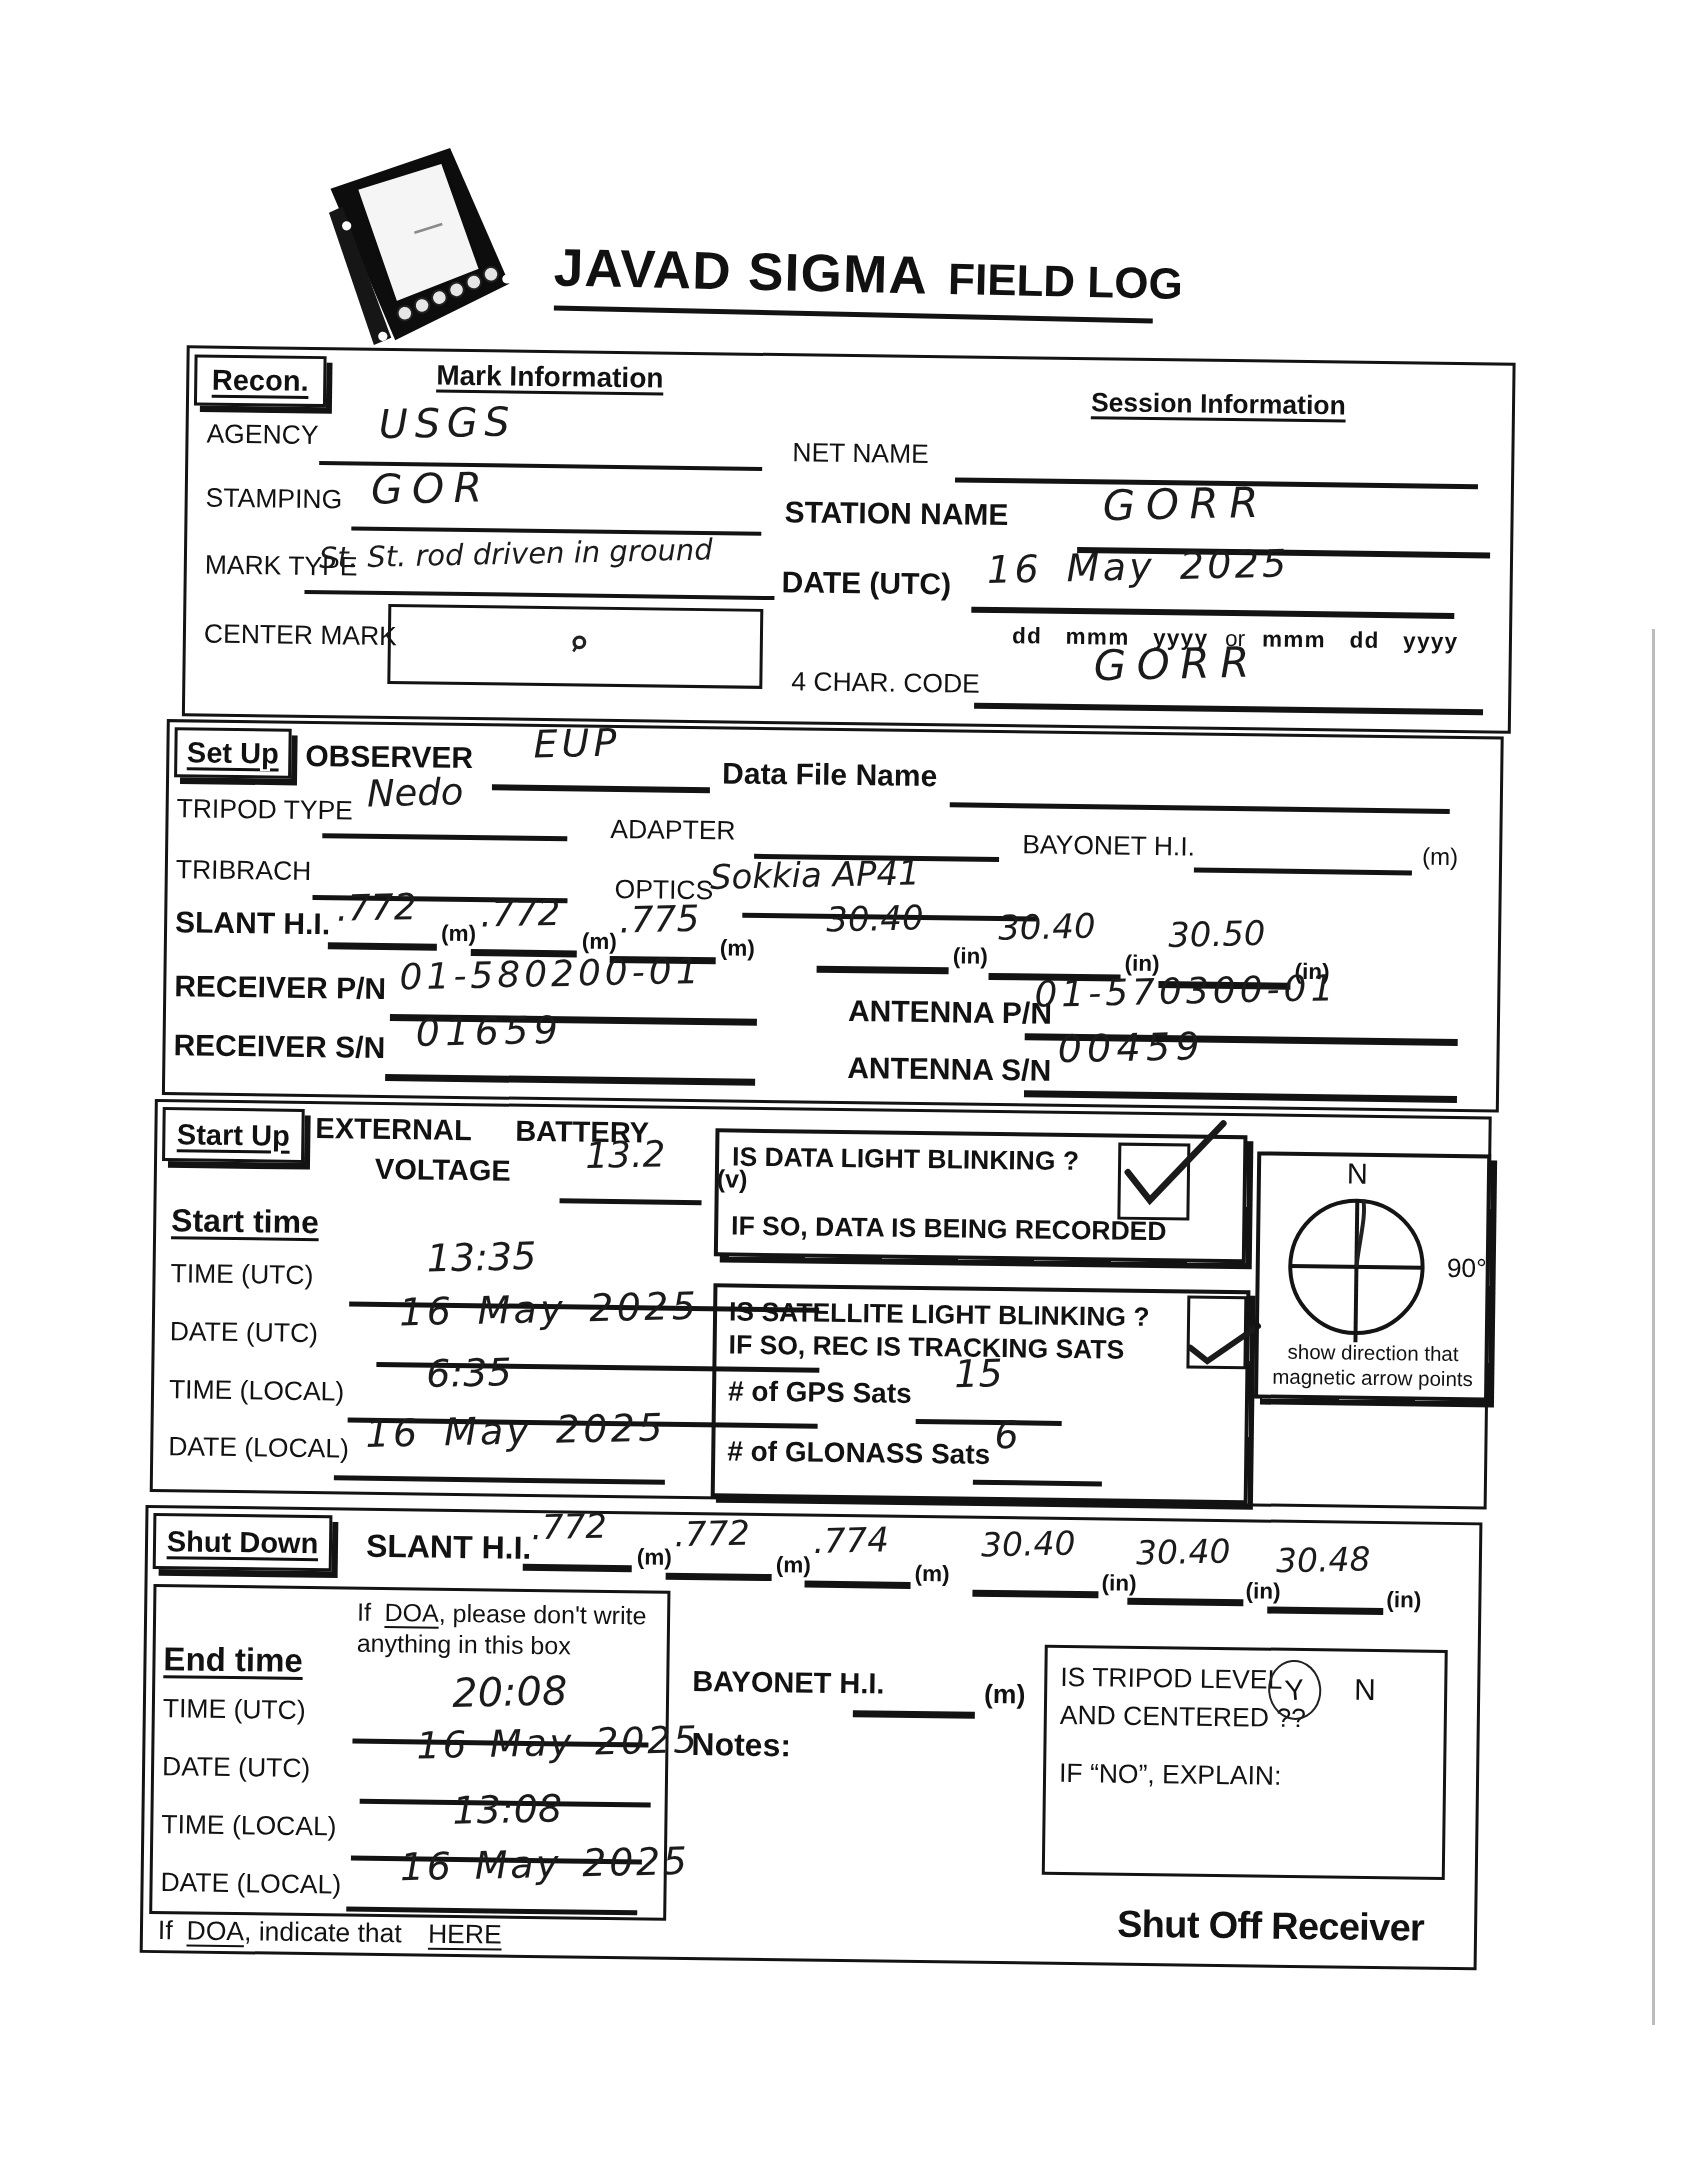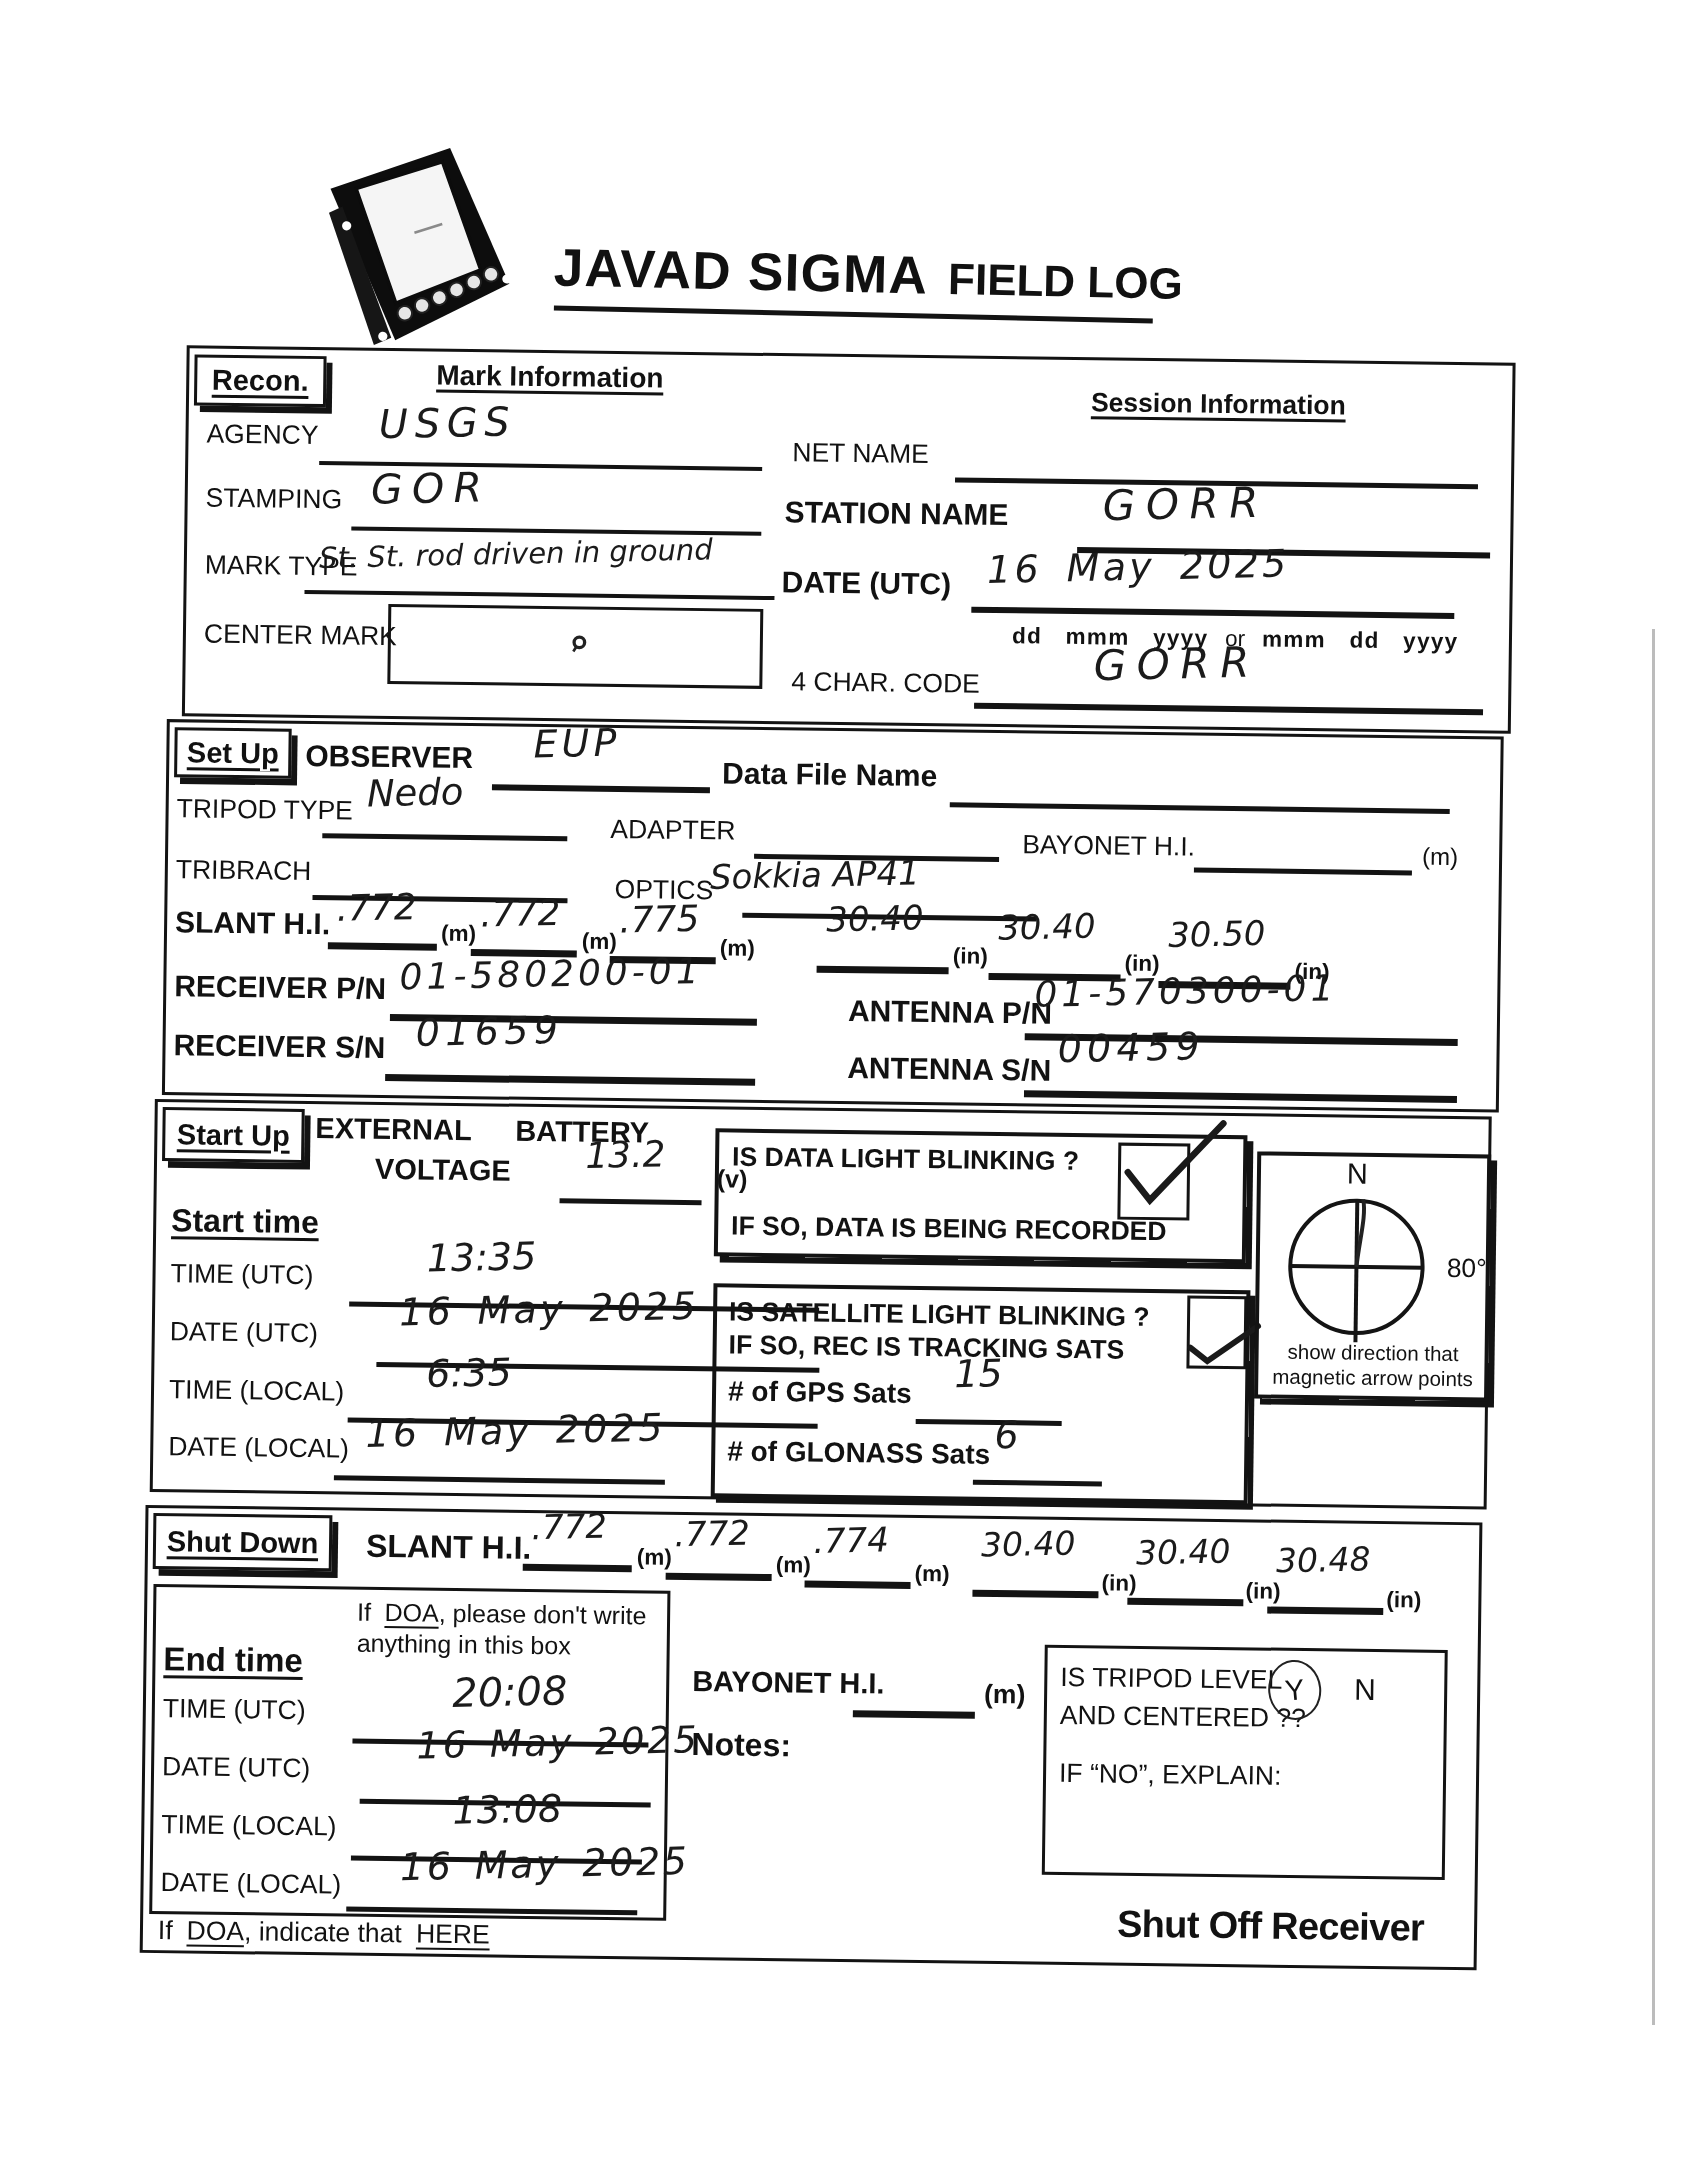--- a/index.html
+++ b/index.html
@@ -232,21 +232,21 @@
     <div class="ln" style="left:978px;top:1478px;width:129px;height:5.3px;"></div>
 
     <div style="position:absolute;left:1258px;top:1146px;width:226px;height:239px;border:4px solid #131313;box-shadow:6px 6px 0 0 #131313;"></div>
     <div class="t" style="left:1348px;top:1151px;font-size:29px;">N</div>
     <svg style="left:1274px;top:1182px;" width="172" height="159" viewBox="0 0 260 240">
       <circle cx="128" cy="118" r="100" fill="none" stroke="#141414" stroke-width="6"></circle>
       <line x1="128" y1="18" x2="128" y2="232" stroke="#141414" stroke-width="6"></line>
       <line x1="28" y1="118" x2="228" y2="118" stroke="#141414" stroke-width="6"></line>
       <path d="M128 118 C132 76 142 42 137 16" fill="none" stroke="#222" stroke-width="6"></path>
     </svg>
-    <div class="t" style="left:1449px;top:1245px;font-size:26.5px;">80°</div>
+    <div class="t" style="left:1449px;top:1245px;font-size:26.5px;">90°</div>
     <div class="t" style="left:1291px;top:1334px;font-size:20.5px;">show direction that</div>
     <div class="t" style="left:1276px;top:1359px;font-size:20.5px;">magnetic arrow points</div>
 
     <div class="box" style="left:151px;top:1514px;width:1331px;height:442px;"></div>
     <div class="seclab" style="left:159px;top:1522px;width:173px;height:50px;font-size:29px;">
       <span>Shut Down</span>
     </div>
 
     <div class="t b" style="left:372px;top:1534px;font-size:32px;">SLANT H.I.</div>
 
@@ -310,19 +310,19 @@
     <div class="t" style="left:1068px;top:1697px;font-size:26.5px;">AND CENTERED ??</div>
     <div class="ycirc" style="left:1276px;top:1654px;width:49px;height:56px;">
       <span style="font-size:29px;">Y</span>
     </div>
     <div class="t" style="left:1362px;top:1666px;font-size:30px;">N</div>
     <div class="t" style="left:1068px;top:1755px;font-size:26.5px;">IF “NO”, EXPLAIN:</div>
 
     <div class="t" style="left:169px;top:1924px;font-size:26.5px;">
       <span>If</span>
       <span class="und" style="margin-left:6.6px;text-decoration-thickness:2px;">DOA</span><span>, indicate that</span>
-      <span class="und" style="margin-left:7px;text-decoration-thickness:2px;">HERE</span>
+      <span class="und" style="margin-left:19px;text-decoration-thickness:2px;">HERE</span>
     </div>
     <div class="t b" style="left:1128px;top:1899px;font-size:38px;letter-spacing:-0.7px;">Shut Off Receiver</div>
 
   </div>
 </div>
 
 
 </body></html>

